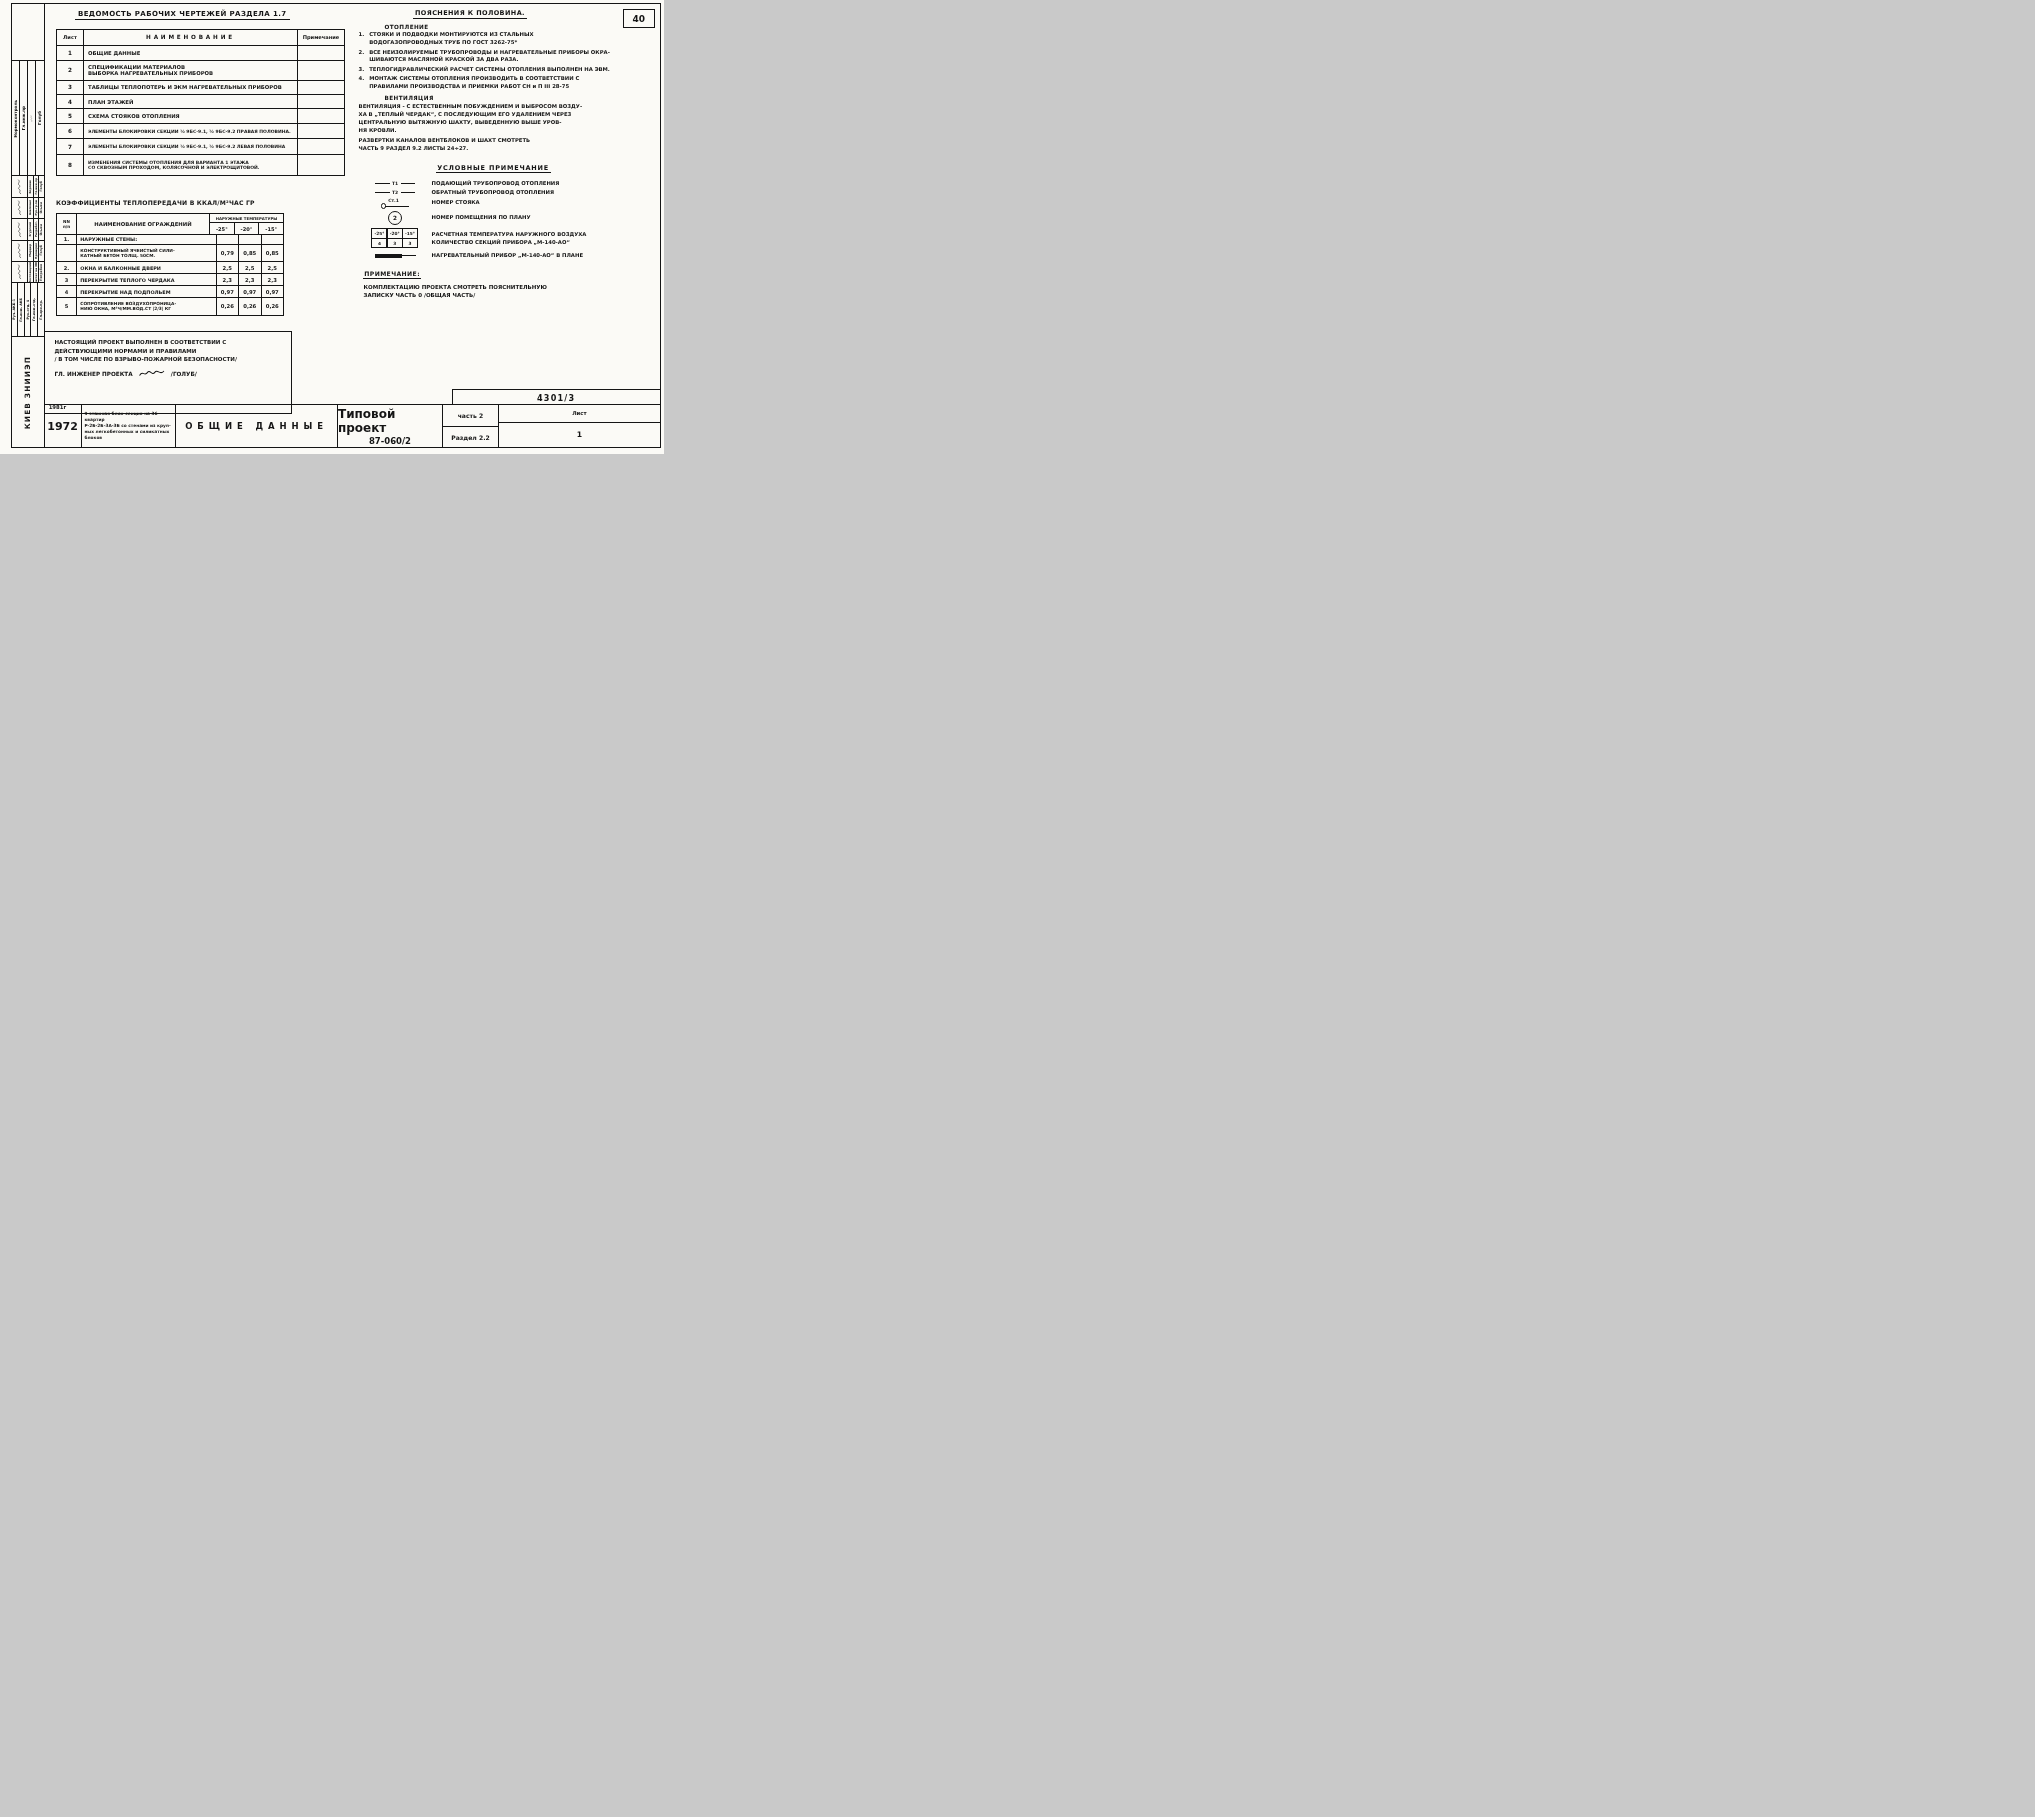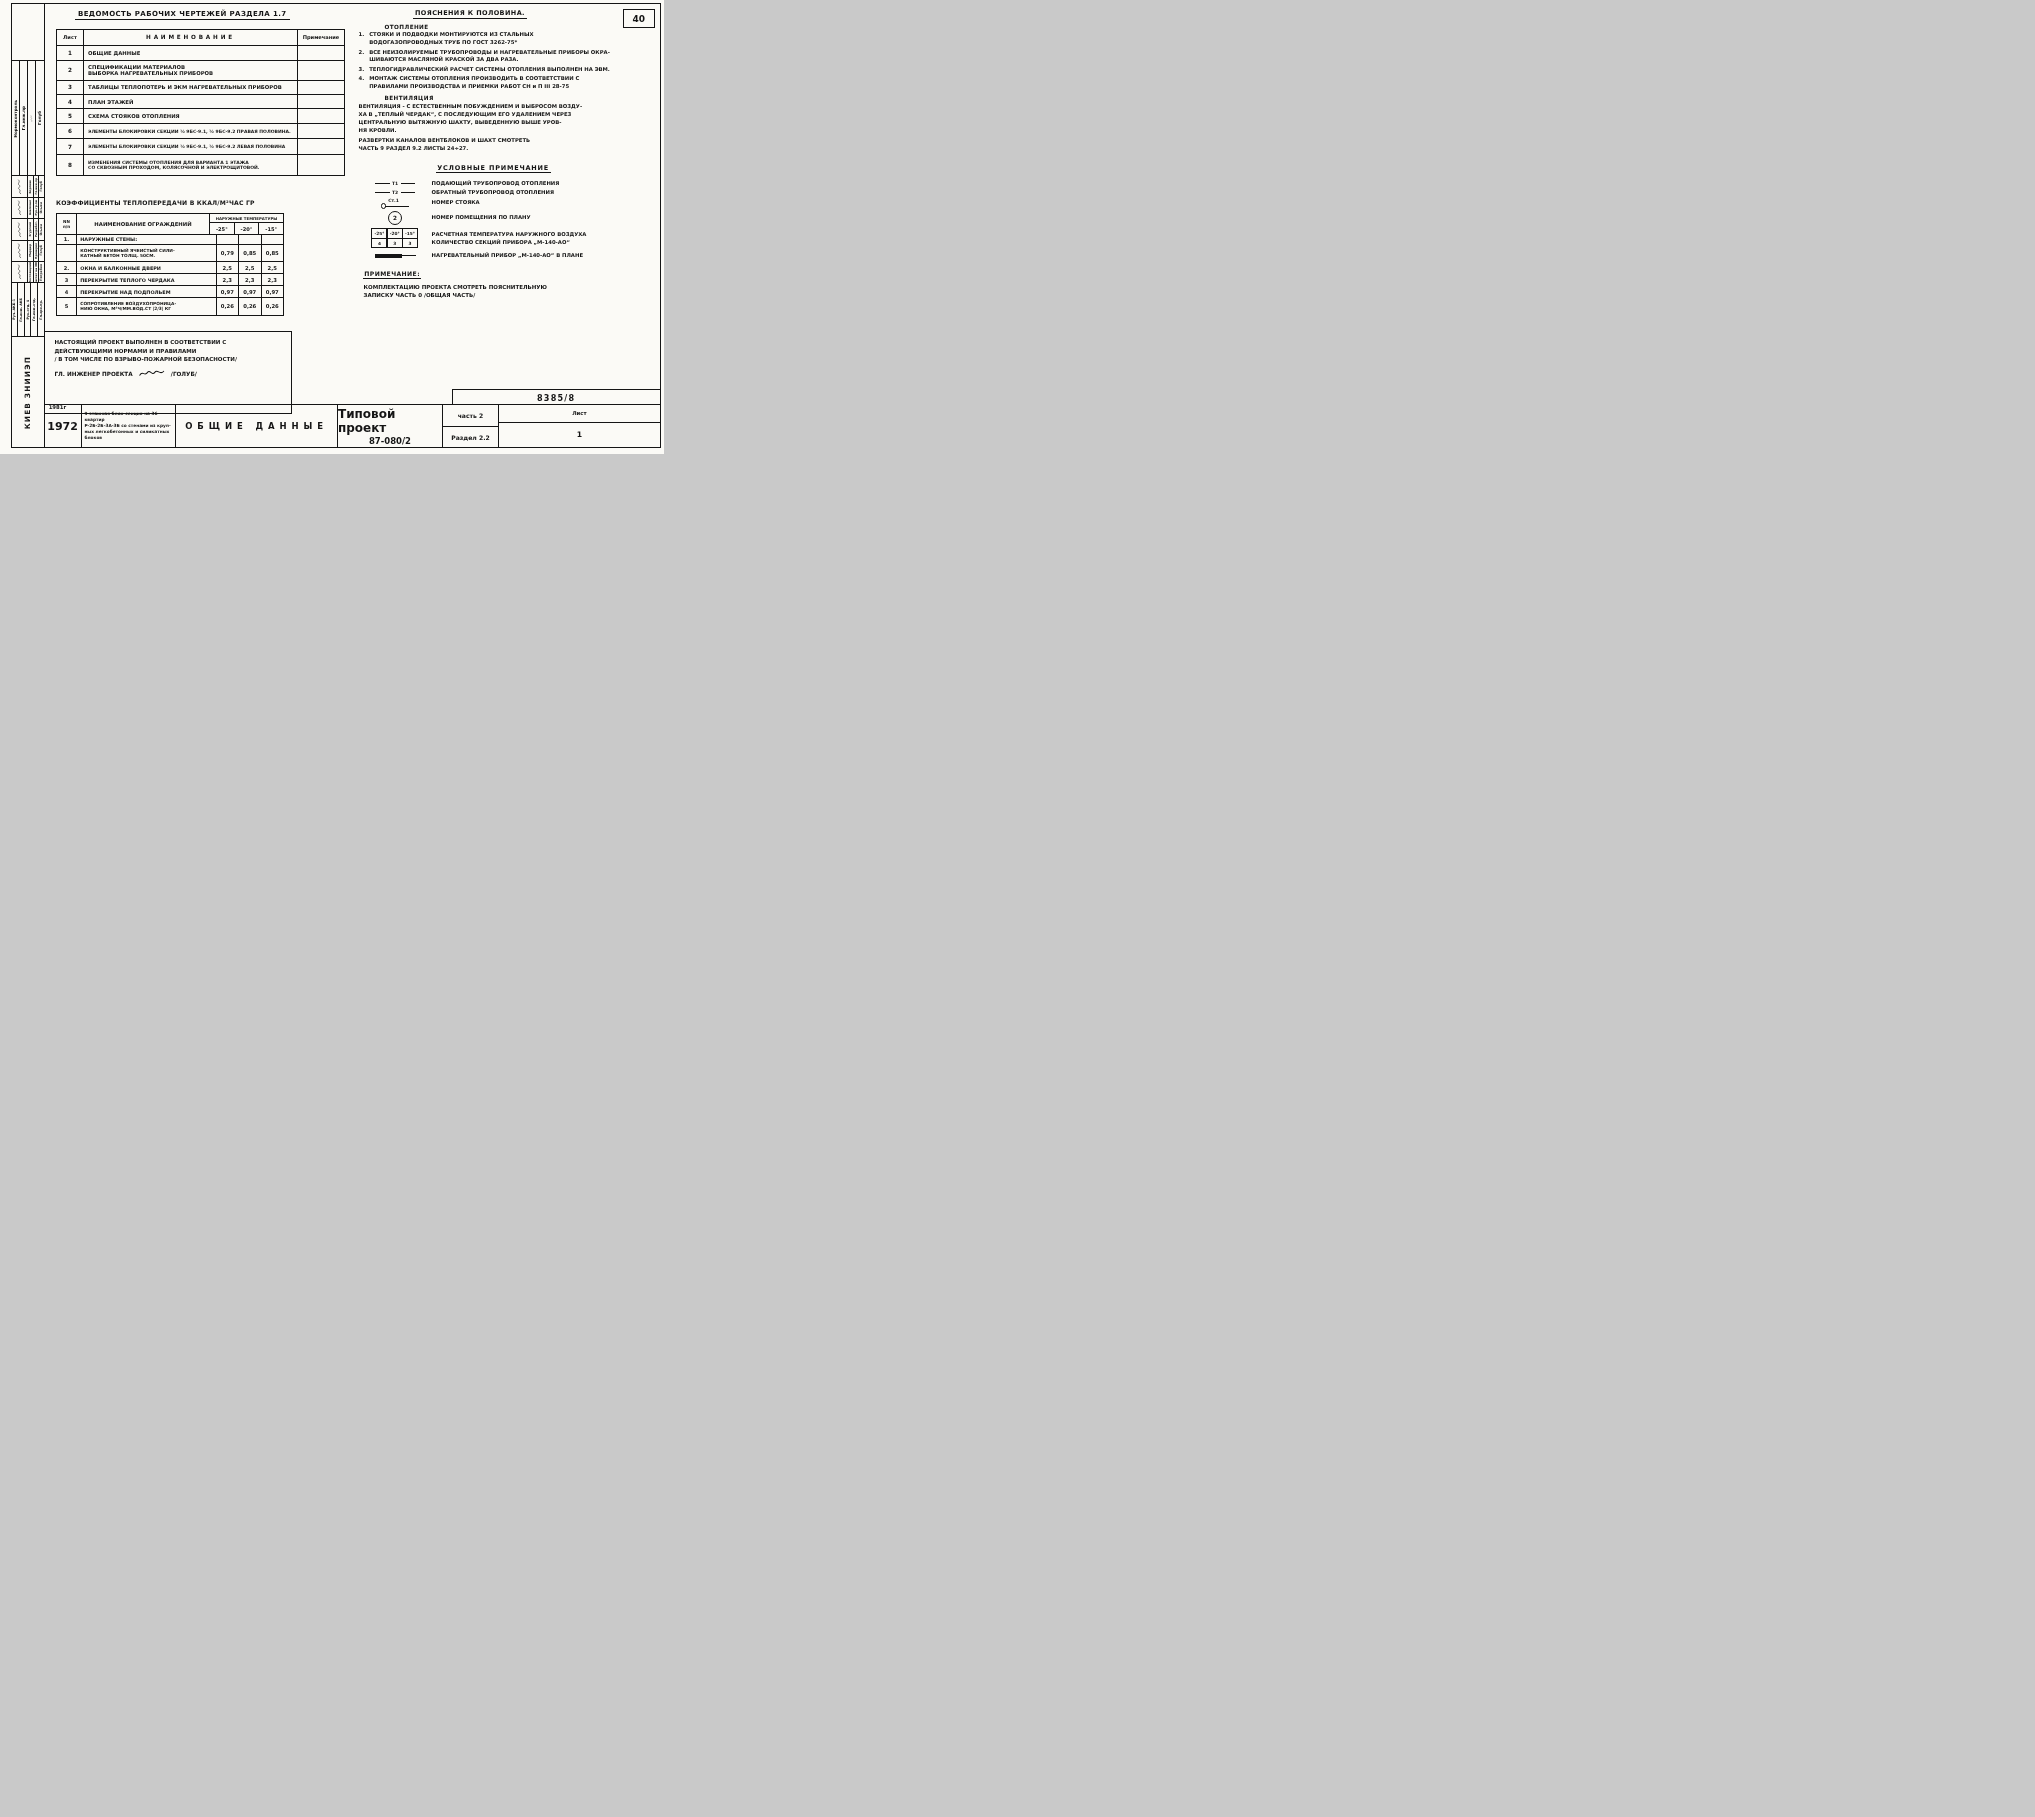--- a/index.html
+++ b/index.html
@@ -491,30 +491,30 @@
             </div>
             <div class="lg-lbl" data-bind="legend.radiator.label">НАГРЕВАТЕЛЬНЫЙ ПРИБОР „М-140-АО“ В ПЛАНЕ</div>
           </div>
         </div>
 
         <div><span class="note-title" data-bind="note_block.title">ПРИМЕЧАНИЕ:</span></div>
         <div class="note-text" data-bind="note_block.text">КОМПЛЕКТАЦИЮ ПРОЕКТА СМОТРЕТЬ ПОЯСНИТЕЛЬНУЮ
 ЗАПИСКУ ЧАСТЬ 0 /ОБЩАЯ ЧАСТЬ/</div>
       </div>
 
-      <div class="tb-code" data-bind="title_block.code">8385/8</div>
+      <div class="tb-code" data-bind="title_block.code">4301/3</div>
       <div class="title-block">
         <div class="tb-cell tb-year" data-bind="title_block.year">1972</div>
         <div class="tb-cell tb-desc" data-bind="title_block.building">9-этажная блок-секция на 36 квартир
 Р-2Б-2Б-3А-3Б со стенами из круп-
 ных легкобетонных и силикатных блоков</div>
         <div class="tb-cell tb-name" data-bind="title_block.sheet_name">ОБЩИЕ ДАННЫЕ</div>
         <div class="tb-cell tb-project">
           <span class="l1" data-bind="title_block.project_type_label">Типовой проект</span>
-          <span class="l2" data-bind="title_block.project_number">87-080/2</span>
+          <span class="l2" data-bind="title_block.project_number">87-060/2</span>
         </div>
         <div class="tb-cell tb-part">
           <div class="p1" data-bind="title_block.part">часть 2</div>
           <div class="p2" data-bind="title_block.section">Раздел 2.2</div>
         </div>
         <div class="tb-cell tb-sheet">
           <div class="s1" data-bind="title_block.sheet_label">Лист</div>
           <div class="s2" data-bind="title_block.sheet_number">1</div>
         </div>
       </div>

